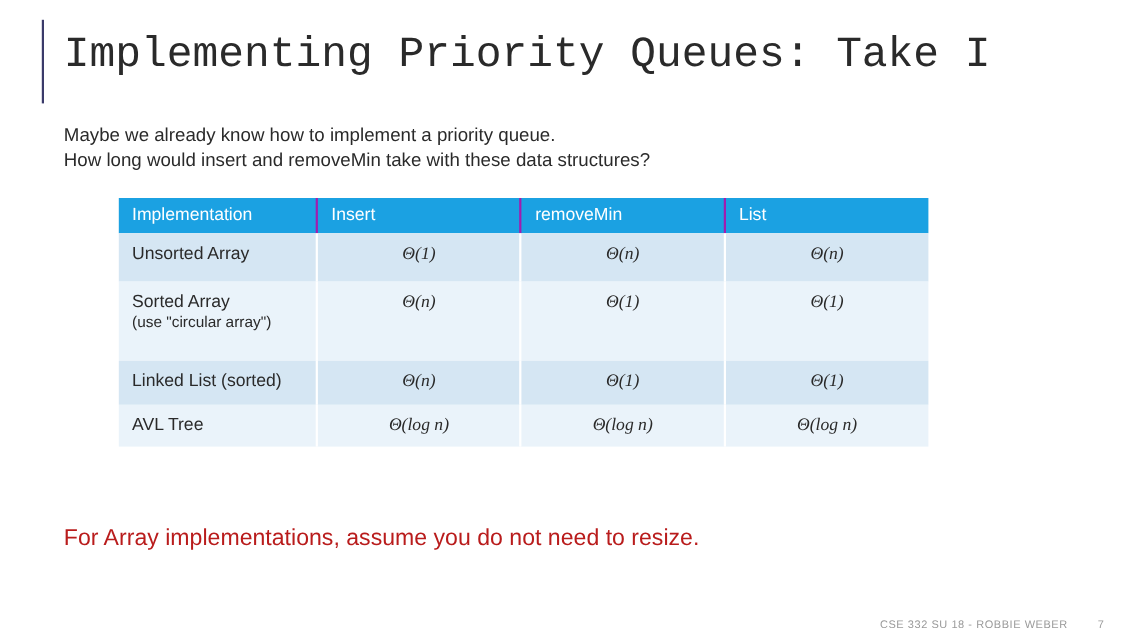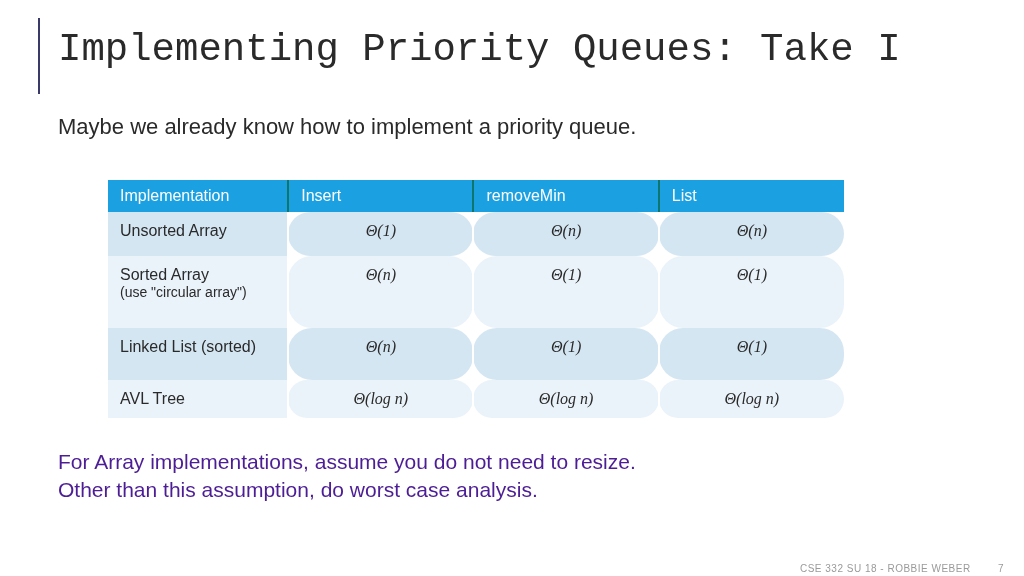--- a/index.html
+++ b/index.html
@@ -29,74 +29,74 @@
       top: 28px;
       font-size: 39px;
       font-weight: 300;
       color: #2a2a2a;
       font-family: Liberation Mono, monospace;
     }
     .intro {
       position: absolute;
       left: 58px;
       top: 112px;
-      font-size: 22px;
+      font-size: 17px;
       font-weight: 300;
       line-height: 1.35;
       color: #2a2a2a;
     }
     .table {
       position: absolute;
       left: 108px;
       top: 180px;
       width: 736px;
       border-collapse: collapse;
       font-size: 16px;
     }
     .table th {
       background: #1ba1e2;
       color: #ffffff;
       text-align: left;
       font-weight: 400;
       padding: 7px 12px;
-      border-right: 2px solid #0f766e;
+      border-right: 2px solid #a21caf;
     }
     .table th:last-child {
       border-right: none;
     }
     .table td {
       padding: 10px 12px;
       border-right: 2px solid #ffffff;
       vertical-align: top;
       color: #2a2a2a;
       font-weight: 300;
     }
     .table td:last-child {
       border-right: none;
     }
     .table tbody tr:nth-child(1) { background: #d5e6f3; height: 44px; }
     .table tbody tr:nth-child(2) { background: #eaf3fa; height: 72px; }
-    .table tbody tr:nth-child(3) { background: #d5e6f3; height: 52px; }
+    .table tbody tr:nth-child(3) { background: #d5e6f3; height: 40px; }
     .table tbody tr:nth-child(4) { background: #eaf3fa; height: 34px; }
     .col-impl { width: 180px; }
     .col-op { width: 185px; text-align: center; }
-    .table td.col-op { text-align: center; font-family: 'Cambria Math', 'Times New Roman', serif; font-style: italic; font-weight: 400; border-radius: 24px; }
+    .table td.col-op { text-align: center; font-family: 'Cambria Math', 'Times New Roman', serif; font-style: italic; font-weight: 400; }
     .table th.col-op { text-align: left; }
     .sub-note {
       font-size: 14px;
       display: block;
     }
     .outro {
       position: absolute;
       left: 58px;
-      top: 448px;
+      top: 475px;
       font-size: 21px;
       font-weight: 300;
       line-height: 1.35;
-      color: #4c1d95;
+      color: #b91c1c;
     }
     .bold {
       font-weight: 400;
     }
     .footer {
       position: absolute;
       right: 20px;
       bottom: 2px;
       font-size: 10px;
       color: #9a9a9a;
@@ -108,20 +108,21 @@
   </style>
 </head>
 <body>
 
 <div class="accent-bar"></div>
 
 <h1 class="title">Implementing Priority Queues: Take I</h1>
 
 <div class="intro">
   <div>Maybe we already know how to implement a priority queue.</div>
+  <div>How long would insert and removeMin take with these data structures?</div>
 </div>
 
 <table class="table">
   <thead>
     <tr>
       <th class="col-impl">Implementation</th>
       <th class="col-op">Insert</th>
       <th class="col-op">removeMin</th>
       <th class="col-op">List</th>
     </tr>
@@ -161,21 +162,18 @@
       </td>
       <td class="col-op">Θ(log n)</td>
       <td class="col-op">Θ(log n)</td>
       <td class="col-op">Θ(log n)</td>
     </tr>
   </tbody>
 </table>
 
 <div class="outro">
   <div>For Array implementations, assume you do not need to resize.</div>
-  <div>
-    <span>Other than this assumption, do </span><span class="bold">worst case</span><span> analysis.</span>
-  </div>
 </div>
 
 <div class="footer">
   <span>CSE 332 SU 18 - ROBBIE WEBER</span>
   <span class="page-num">7</span>
 </div>
 
 </body></html>

